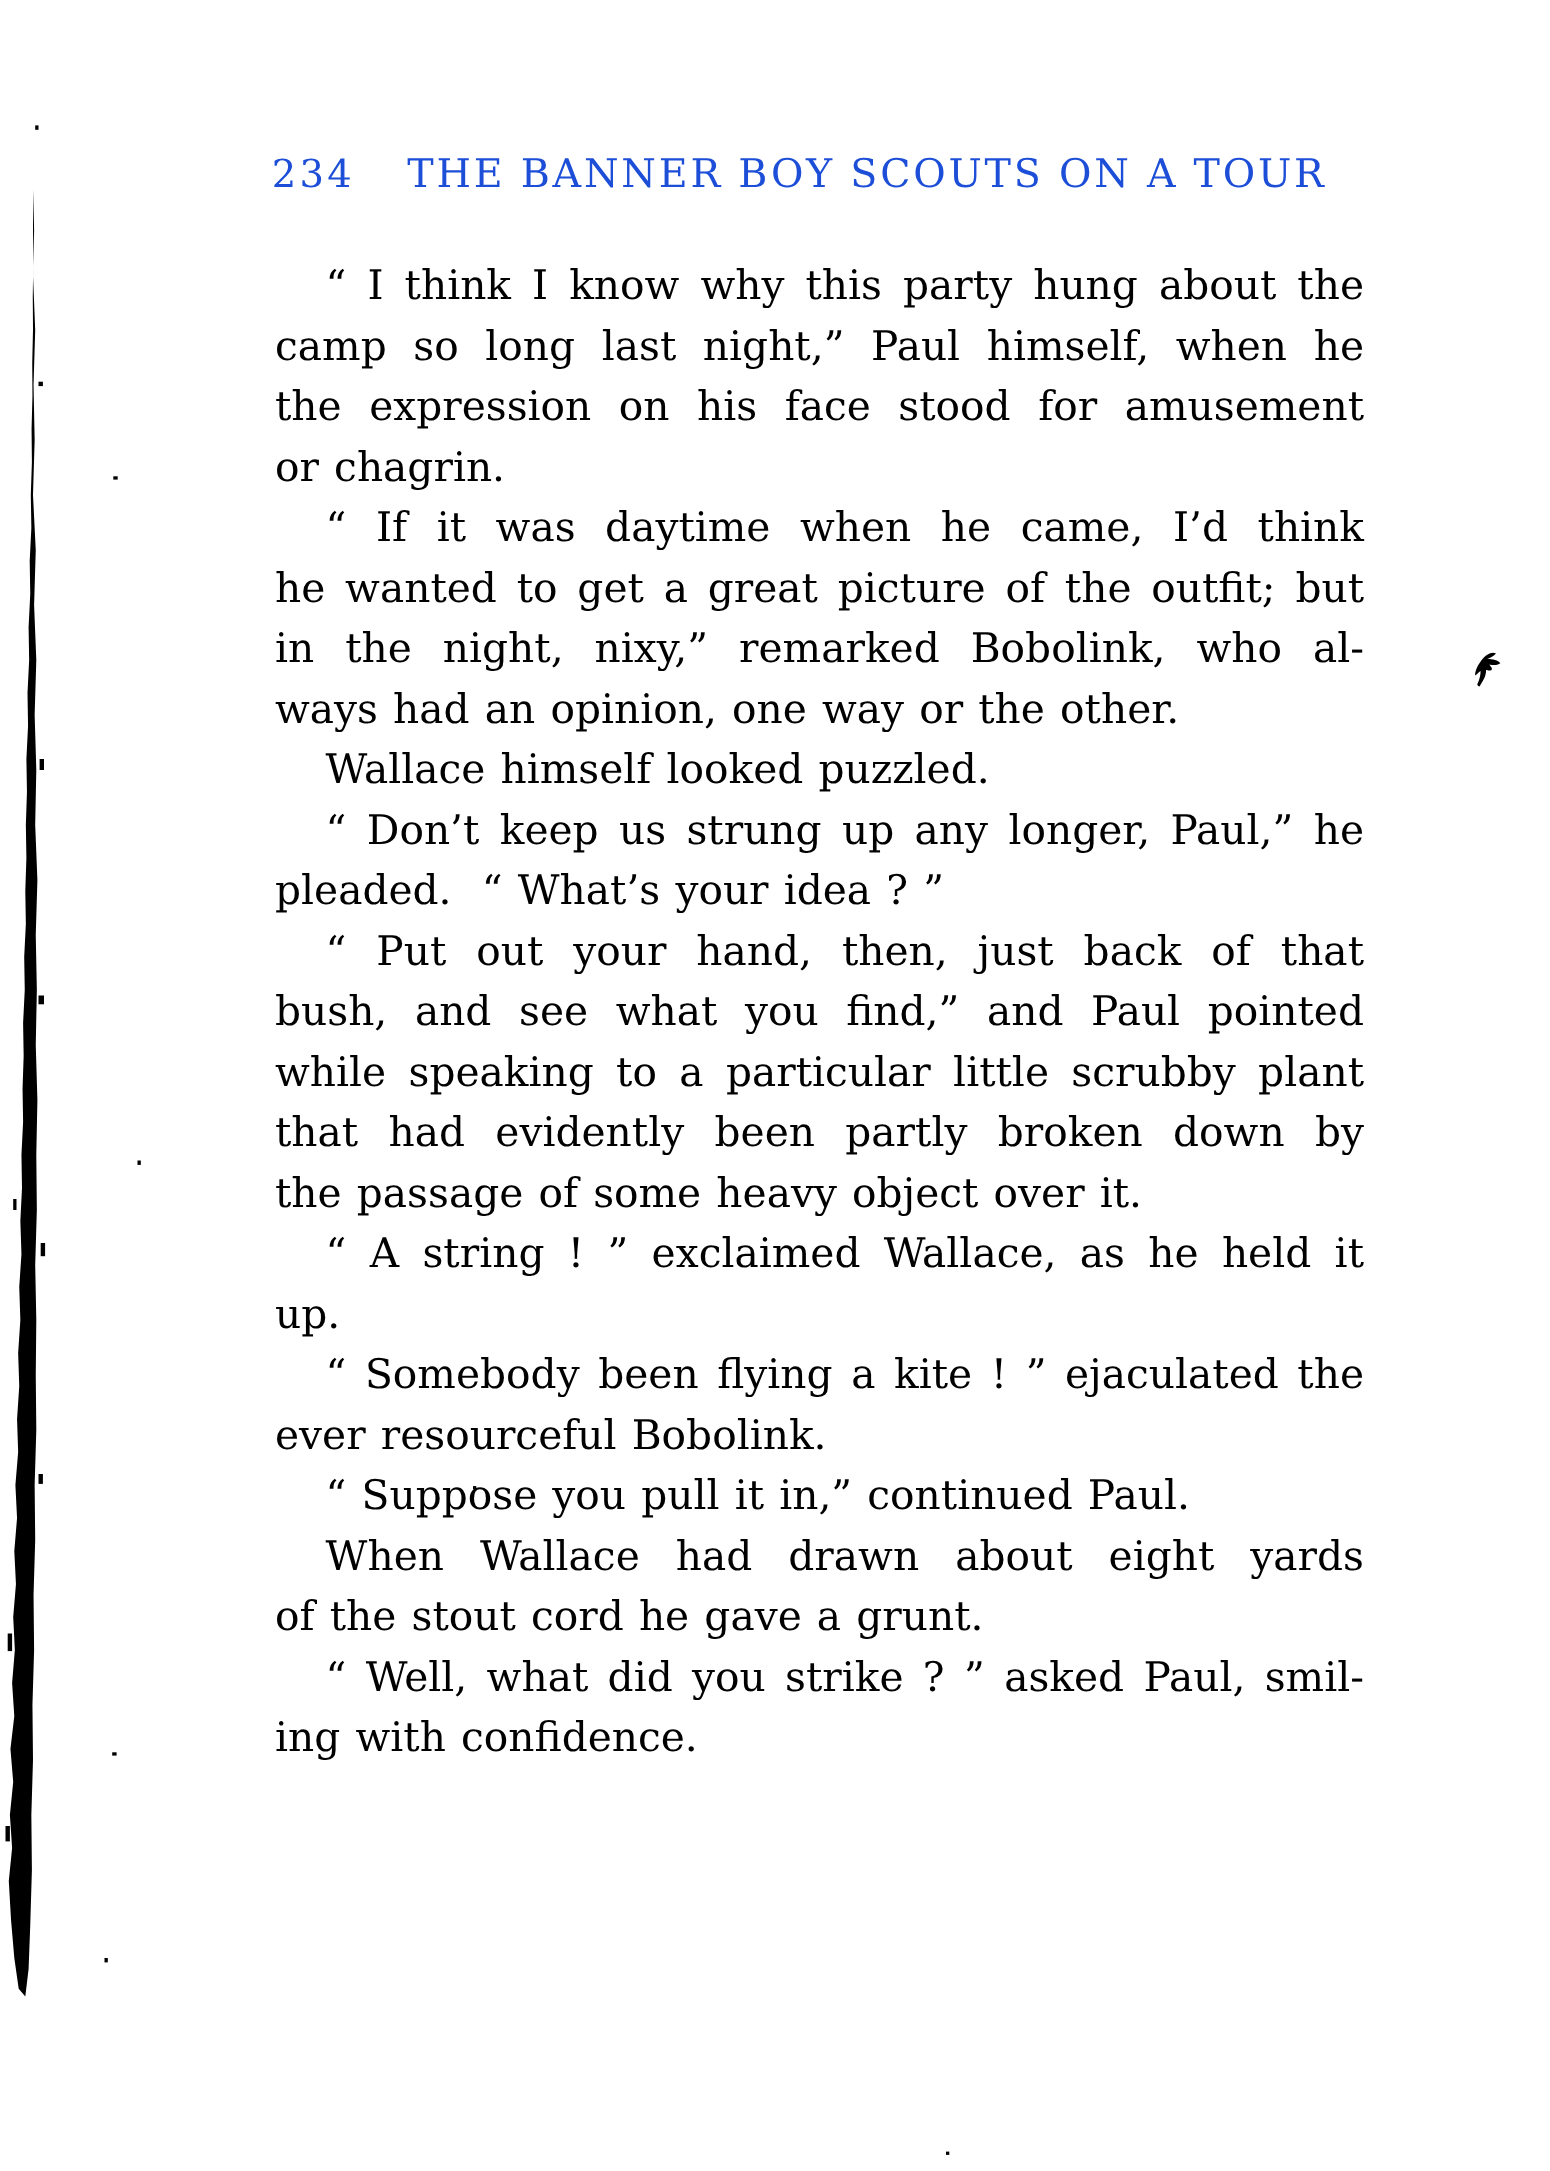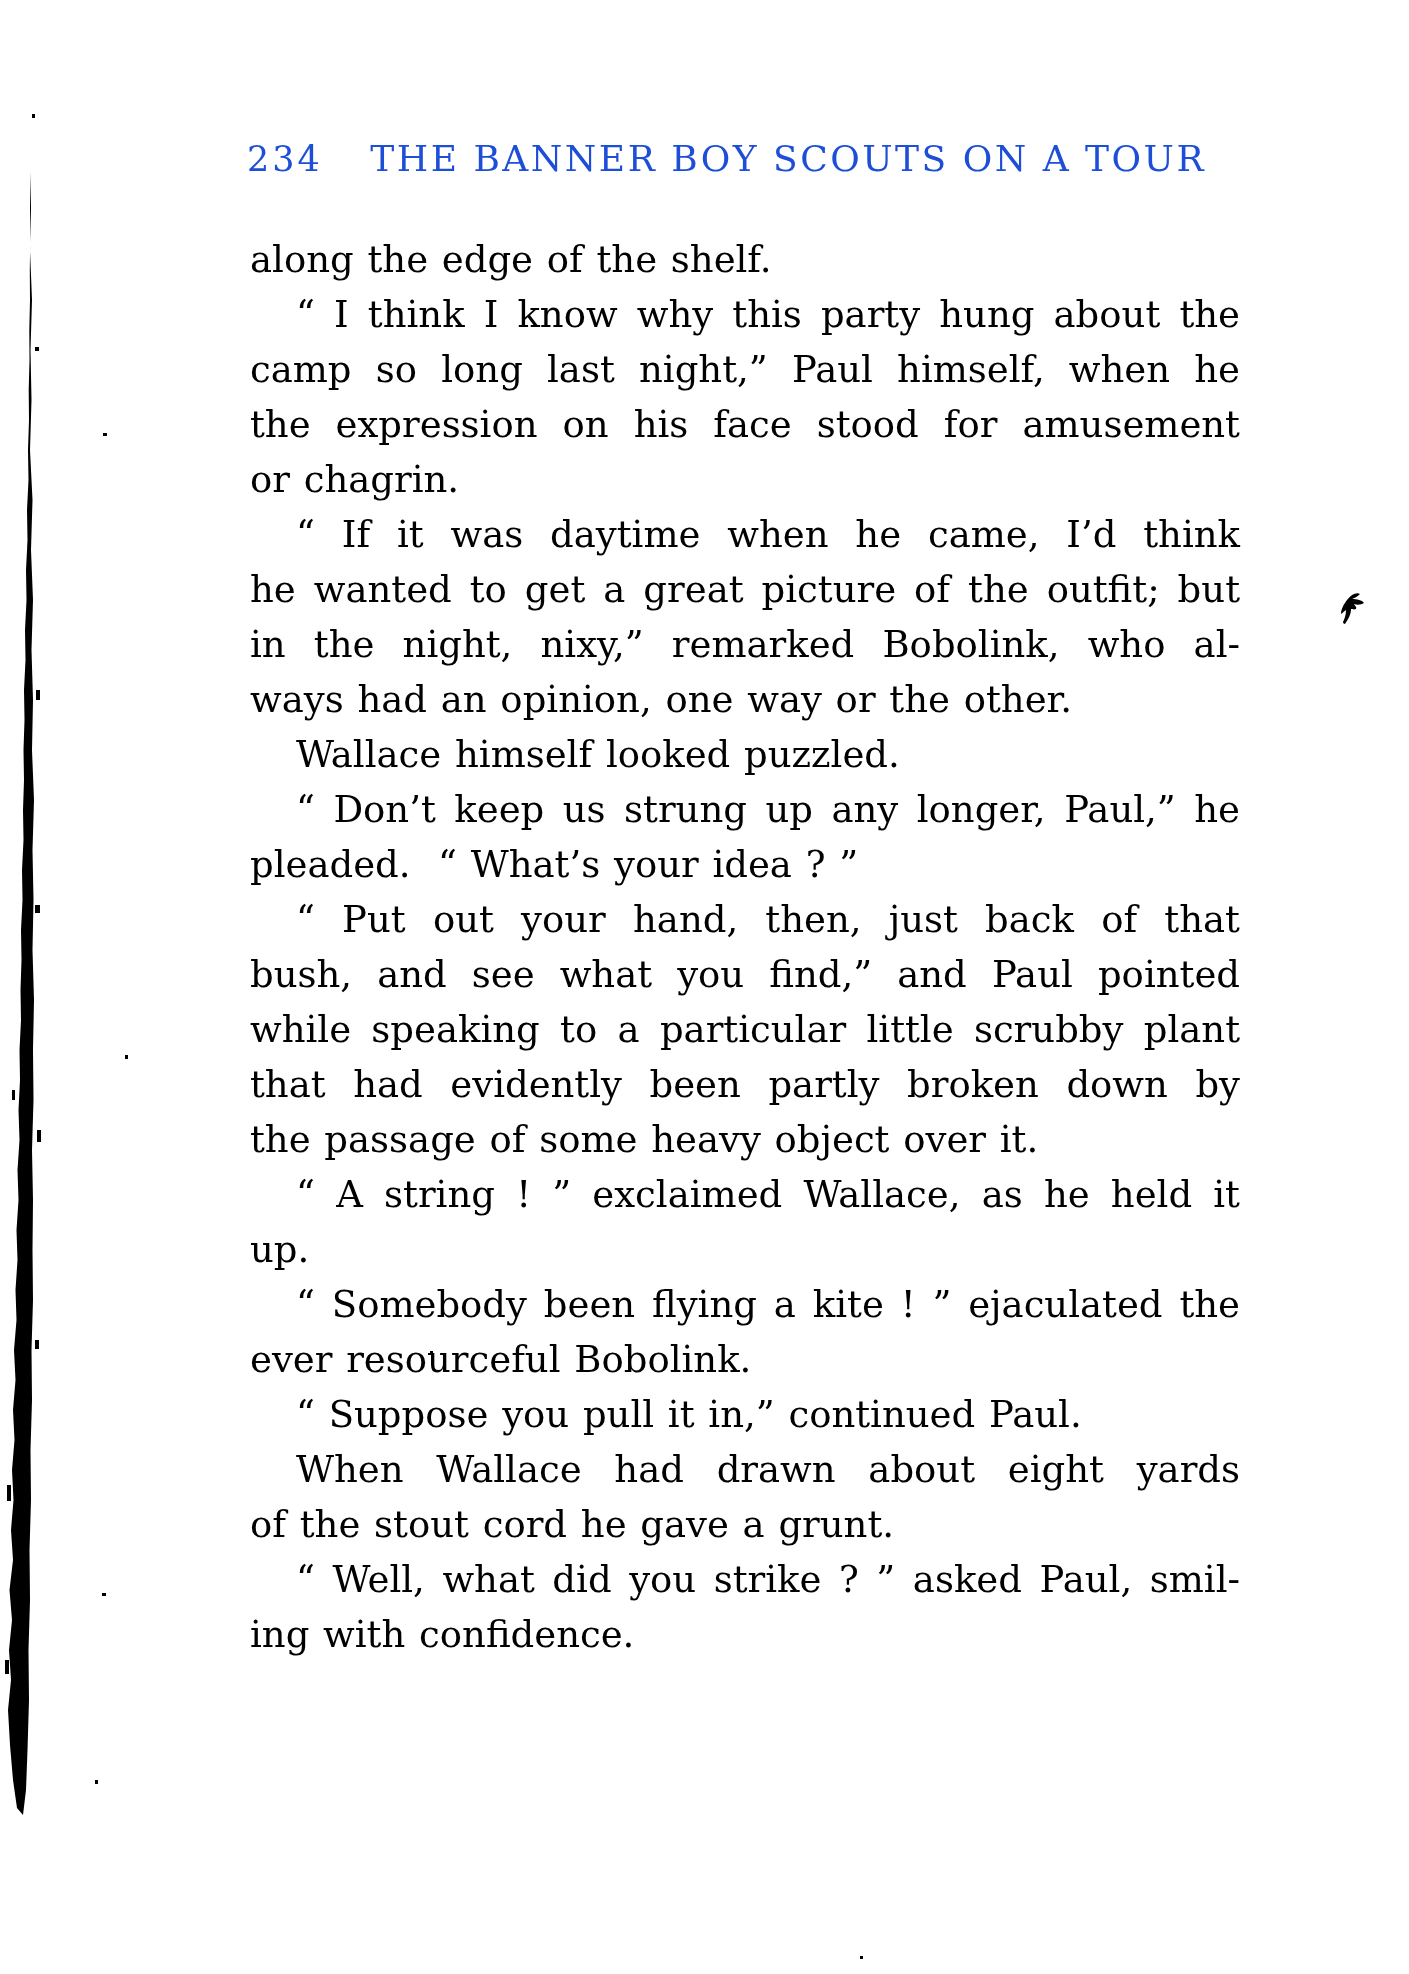--- a/index.html
+++ b/index.html
@@ -122,21 +122,20 @@
       c-2 1 -3 3 -5 4
       c0 -5 3 -10 6 -14 Z"></path>
   </svg>
 
   <div class="running-header">
     <span class="pageno">234</span>
     <span class="book-title">THE BANNER BOY SCOUTS ON A TOUR</span>
   </div>
 
   <div class="body-text">
-      <div class="line end">along the edge of the shelf.</div>
       <div class="line indent">“ I think I know why this party hung about the</div>
       <div class="line">camp so long last night,” Paul himself, when he</div>
       <div class="line">the expression on his face stood for amusement</div>
       <div class="line end">or chagrin.</div>
       <div class="line indent">“ If it was daytime when he came, I’d think</div>
       <div class="line">he wanted to get a great picture of the outfit; but</div>
       <div class="line">in the night, nixy,” remarked Bobolink, who al-</div>
       <div class="line end">ways had an opinion, one way or the other.</div>
       <div class="line indent end">Wallace himself looked puzzled.</div>
       <div class="line indent">“ Don’t keep us strung up any longer, Paul,” he</div>

